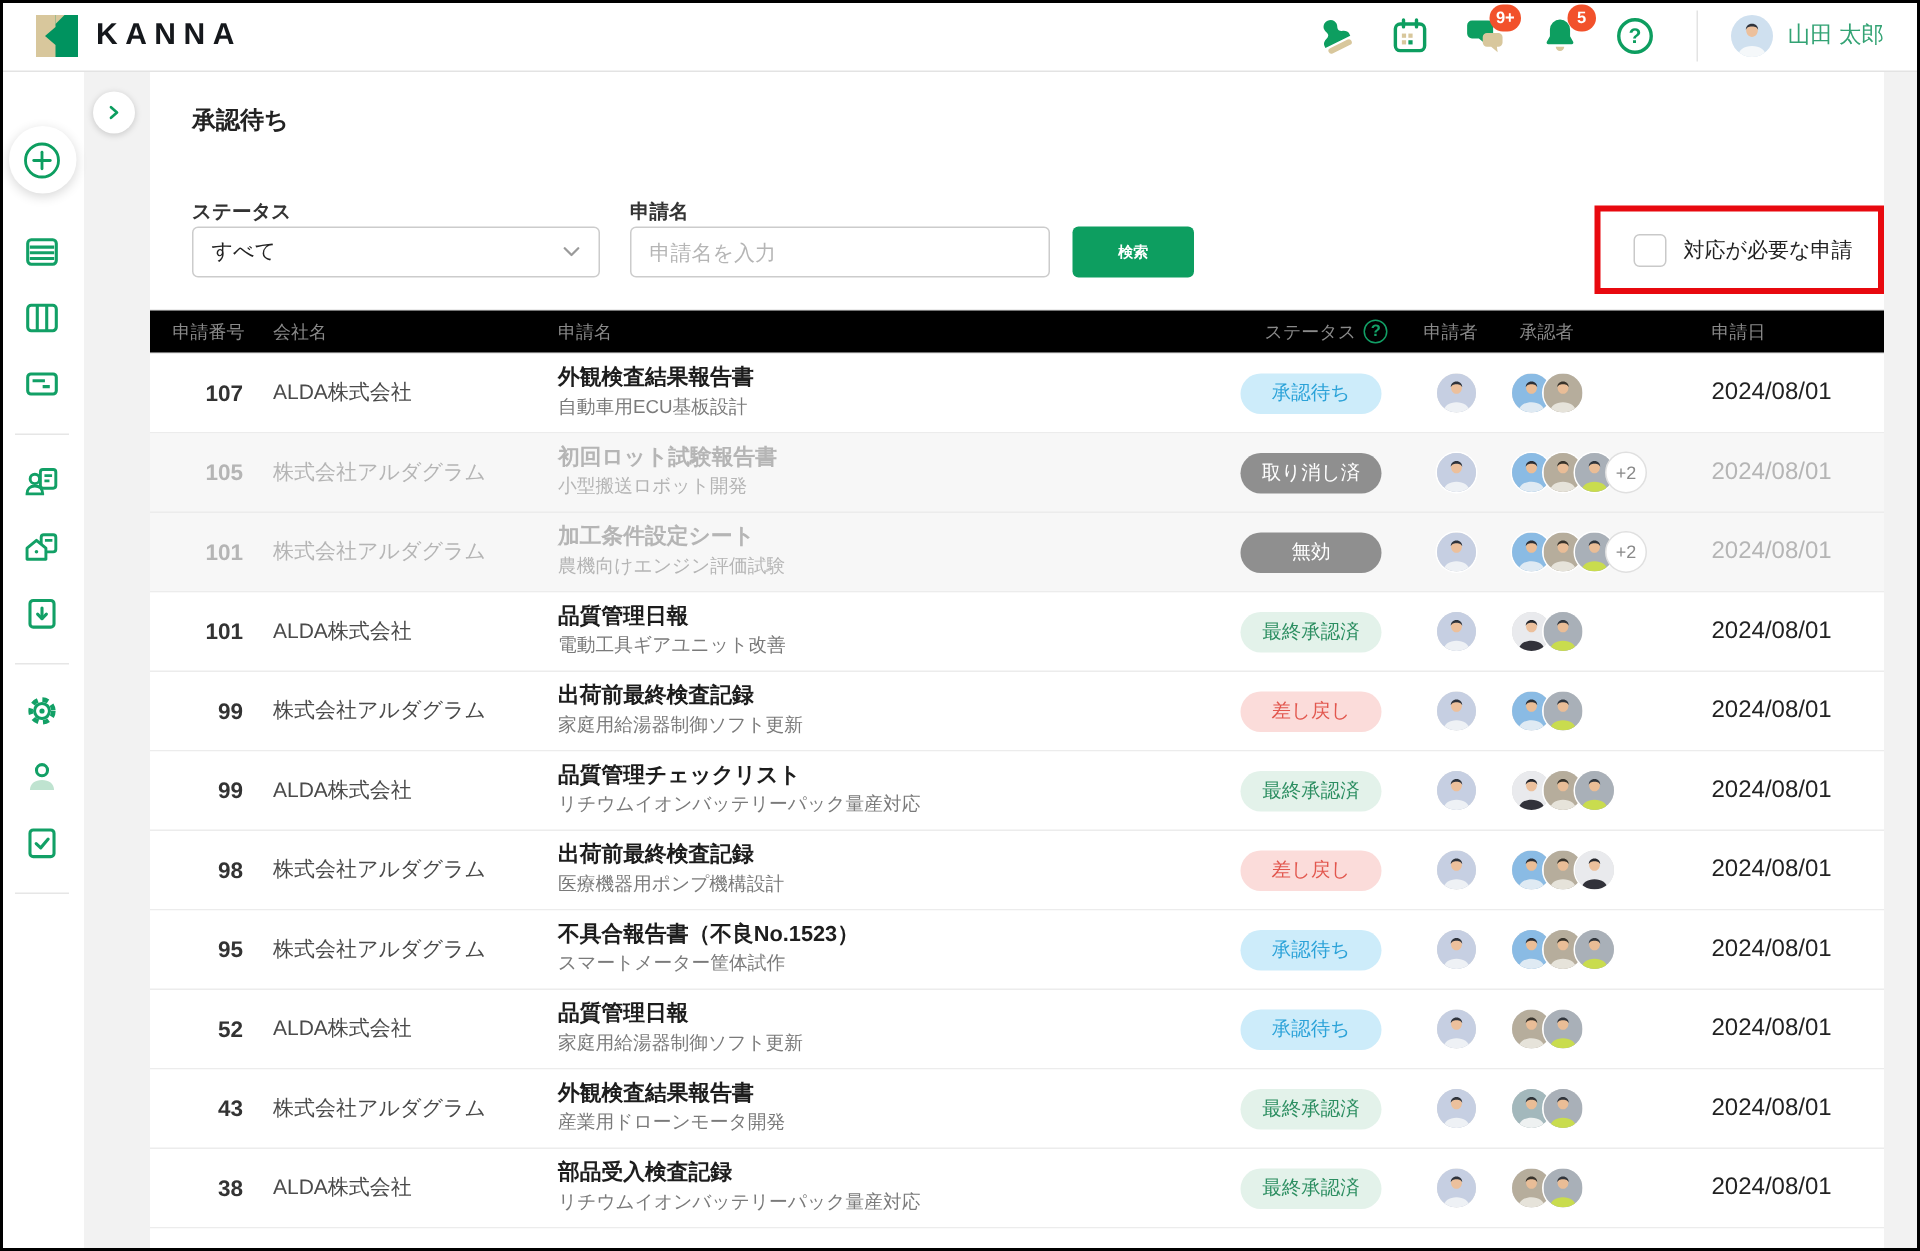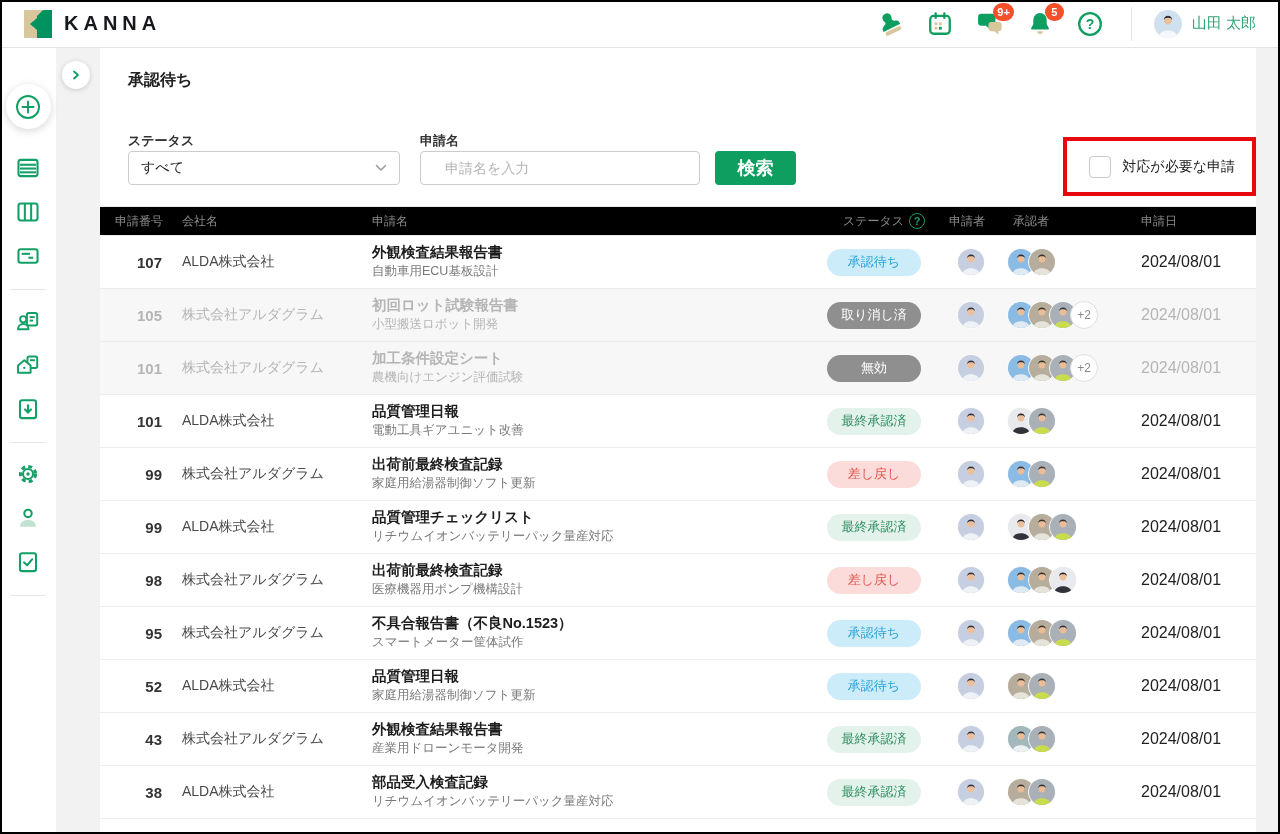--- a/index.html
+++ b/index.html
@@ -45,25 +45,25 @@
   .main { position:absolute; left:100px; top:48px; width:1156px; bottom:0; background:#fff;
     overflow:hidden; }
   .page-title { position:absolute; left:28px; top:22px; font-size:16px; font-weight:bold; color:#222; }
 
   .filter-label { position:absolute; font-size:13px; font-weight:bold; color:#333; top:84px; }
   .fl-status { left:28px; } .fl-name { left:320px; }
   .select-box { position:absolute; left:28px; top:103px; width:272px; height:34px;
     border:1px solid #ccc; border-radius:4px; background:#fff; display:flex; align-items:center;
     padding:16px 12px; font-size:14px; color:#222; cursor:pointer; justify-content:space-between; }
   .text-input { position:absolute; left:320px; top:103px; width:280px; height:34px;
-    border:1px solid #ccc; border-radius:4px; font-size:14px; padding:0 24px; color:#222;
+    border:1px solid #ccc; border-radius:4px; font-size:14px; padding:0 12px; color:#222;
     font-family:inherit; }
   .text-input::placeholder { color:#b5b5b5; }
   .search-btn { position:absolute; left:615px; top:103px; width:81px; height:34px;
-    background:#0d9e60; border:none; border-radius:4px; color:#fff; font-size:18px;
+    background:#0d9e60; border:none; border-radius:4px; color:#fff; font-size:10px;
     font-weight:bold; cursor:pointer; font-family:inherit; }
   .checkbox-annotation { position:absolute; right:0px; top:89px; height:59px;
     border:4px solid #e8090f; display:flex; align-items:center; gap:11px; padding:0 17px 0 22px; }
   .checkbox { width:22px; height:22px; border:1px solid #c9c9c9; border-radius:4px;
     background:#fff; cursor:pointer; flex:none; }
   .checkbox-label { font-size:14px; color:#222; white-space:nowrap; }
 
   
   .thead { position:absolute; left:0; right:0; top:158px; height:30px; background:#000000;
     border-top:1px solid #ebebeb; border-bottom:1px solid #ebebeb; display:grid;

